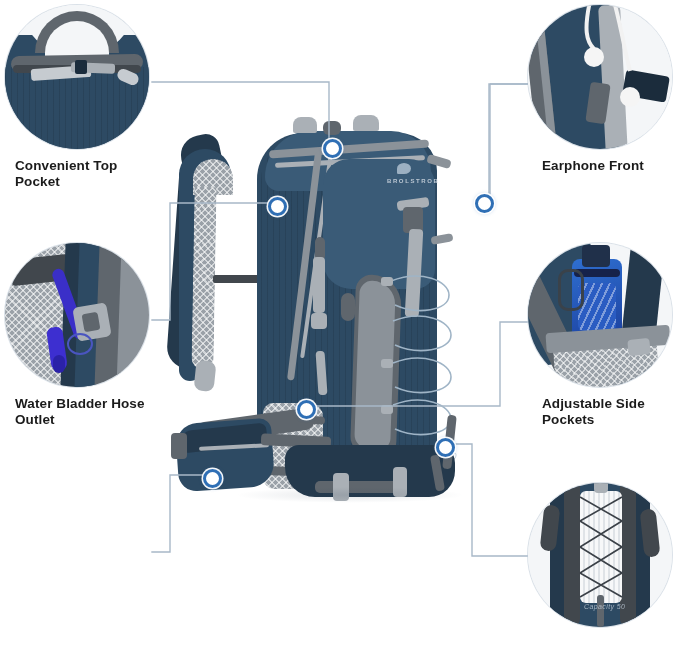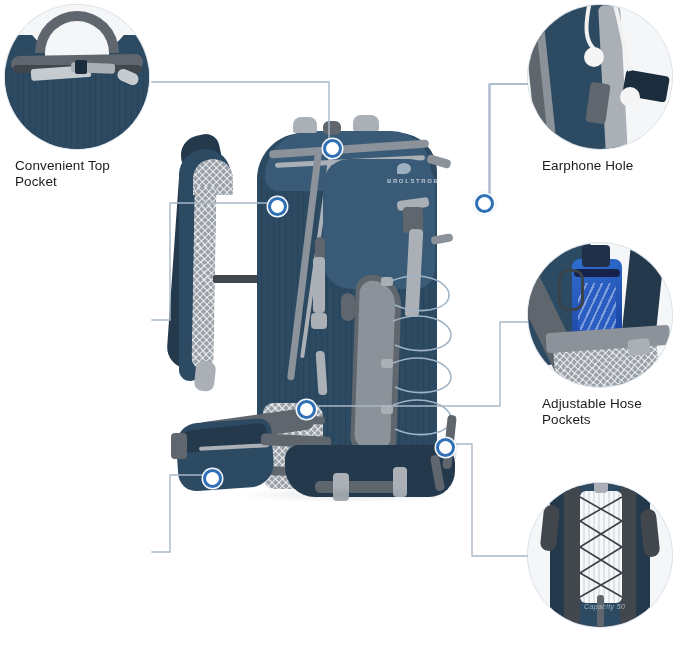--- a/index.html
+++ b/index.html
@@ -39,21 +39,21 @@
     height: 144px;
     border-radius: 50%;
     overflow: hidden;
     background: #eef1f4;
     box-shadow: 0 0 0 1px rgba(150,170,190,0.35);
   }
   .callout-label {
     margin-top: 9px;
     text-align: center;
     font-size: 13.5px;
-    font-weight: normal;
+    font-weight: bold;
     color: #1b1b1b;
     line-height: 1.17;
     letter-spacing: 0.1px;
   }
   .callout.left .callout-label { text-align: left; padding-left: 10px; }
   .callout.right .callout-label { text-align: left; padding-left: 14px; }
 
   
   .frag { position: absolute; }
   .navy      { background: #2d4a63; }
@@ -271,43 +271,62 @@
       <div class="frag gray-d" style="left:60px; top:78px; width:20px; height:40px; border-radius:4px; transform:rotate(8deg);"></div>
       <div class="frag navy-dd" style="left:96px; top:68px; width:44px; height:26px; border-radius:4px; transform:rotate(10deg);"></div>
 
       <svg class="frag" style="left:28px; top:-4px; width:110px; height:110px;" viewBox="0 0 110 110">
         <path d="M34,0 C28,28 30,40 38,48" stroke="#f2f2f2" stroke-width="4" fill="none"></path>
         <path d="M58,0 C66,30 70,56 74,70" stroke="#f2f2f2" stroke-width="4" fill="none"></path>
       </svg>
       <div class="frag" style="left:56px; top:42px; width:20px; height:20px; border-radius:50%; background:#f5f5f5;"></div>
       <div class="frag" style="left:92px; top:82px; width:20px; height:20px; border-radius:50%; background:#f5f5f5;"></div>
     </div>
-    <div class="callout-label">Earphone Hole</div>
-  </div>
-
+    <div class="callout-label">Earphone Front</div>
+  </div>
+
+  <div class="callout left" style="left:5px; top:243px;">
+    <div class="callout-photo">
+      <div class="frag mesh" style="left:0; top:0; width:64px; height:144px;"></div>
+      <div class="frag gray-dd" style="left:6px; top:14px; width:58px; height:26px; border-radius:3px; transform:rotate(-6deg);"></div>
+      <div class="frag navy-d" style="left:58px; top:-6px; width:34px; height:160px; transform:rotate(2deg);"></div>
+      <div class="frag navy" style="left:72px; top:-6px; width:22px; height:160px; transform:rotate(2deg);"></div>
+      <div class="frag gray-d" style="left:92px; top:-6px; width:26px; height:160px; transform:rotate(2deg);"></div>
+      <div class="frag gray" style="left:114px; top:-6px; width:34px; height:160px; transform:rotate(2deg);"></div>
+
+      <div class="frag" style="left:58px; top:24px; width:12px; height:74px; border-radius:6px; background:#3a2fc8; transform:rotate(-20deg);"></div>
+      <div class="frag" style="left:44px; top:84px; width:16px; height:44px; border-radius:8px 8px 10px 10px; background:#3d2fd0; transform:rotate(-8deg);"></div>
+      <div class="frag" style="left:48px; top:112px; width:12px; height:18px; border-radius:6px; background:#2b22a8;"></div>
+
+      <div class="frag gray-l" style="left:70px; top:62px; width:34px; height:34px; border-radius:5px; transform:rotate(-10deg);"></div>
+      <div class="frag gray-d" style="left:78px; top:70px; width:16px; height:18px; border-radius:3px; transform:rotate(-10deg);"></div>
+      <div class="frag" style="left:62px; top:90px; width:22px; height:18px; border-radius:50%; border:2px solid #4a55c0; background:transparent;"></div>
+    </div>
+    <div class="callout-label">Water Bladder Hose Outlet</div>
+  </div>
 
   <div class="callout right" style="left:528px; top:243px;">
     <div class="callout-photo">
       <div class="frag white-bg" style="left:0; top:0; width:144px; height:144px;"></div>
       <div class="frag navy" style="left:-10px; top:-10px; width:80px; height:130px; border-radius:0 20px 26px 0; transform:rotate(-8deg);"></div>
       <div class="frag gray-d" style="left:0px; top:0px; width:28px; height:140px; transform:rotate(-26deg); border-radius:6px;"></div>
       <div class="frag navy-d" style="left:96px; top:-6px; width:34px; height:150px; transform:rotate(6deg);"></div>
 
       <div class="frag" style="left:44px; top:16px; width:50px; height:84px; border-radius:8px 8px 10px 10px; background:linear-gradient(160deg,#2f6fd0,#1b3f9e);"></div>
       <div class="frag" style="left:54px; top:2px; width:28px; height:22px; border-radius:4px; background:#20304a;"></div>
       <div class="frag" style="left:46px; top:26px; width:46px; height:8px; border-radius:4px; background:#16224a;"></div>
       <div class="frag" style="left:50px; top:40px; width:38px; height:48px; border-radius:6px; background:repeating-linear-gradient(115deg, rgba(255,255,255,0.40) 0 2px, transparent 2px 7px), #2a5cc2;"></div>
 
       <div class="frag" style="left:30px; top:26px; width:20px; height:36px; border-radius:10px; border:3px solid #3a424a; background:transparent;"></div>
 
       <div class="frag mesh" style="left:26px; top:94px; width:104px; height:50px; border-radius:6px; transform:rotate(-4deg);"></div>
       <div class="frag gray" style="left:18px; top:86px; width:124px; height:20px; border-radius:4px; transform:rotate(-4deg);"></div>
       <div class="frag gray-l" style="left:100px; top:96px; width:22px; height:16px; border-radius:4px; transform:rotate(-6deg);"></div>
     </div>
-    <div class="callout-label">Adjustable Hose Pockets</div>
+    <div class="callout-label">Adjustable Side Pockets</div>
   </div>
 
 
   <div class="callout right" style="left:528px; top:483px;">
     <div class="callout-photo">
       <div class="frag white-bg" style="left:0; top:0; width:144px; height:144px;"></div>
       <div class="frag navy" style="left:22px; top:-14px; width:100px; height:170px; border-radius:18px;"></div>
       <div class="frag navy-d" style="left:22px; top:-14px; width:18px; height:170px;"></div>
       <div class="frag navy-d" style="left:104px; top:-14px; width:18px; height:170px;"></div>
       <div class="frag gray-dd" style="left:36px; top:-6px; width:16px; height:150px; border-radius:8px;"></div>

